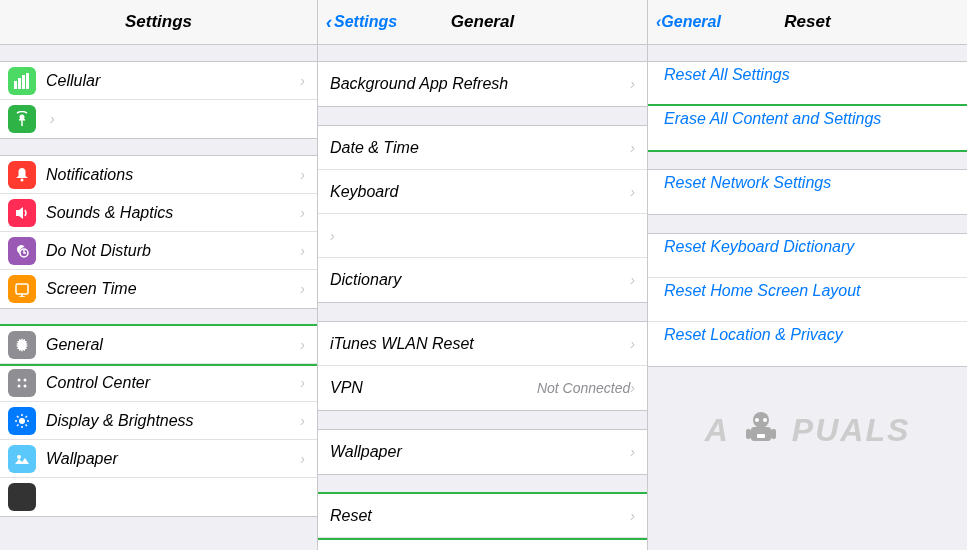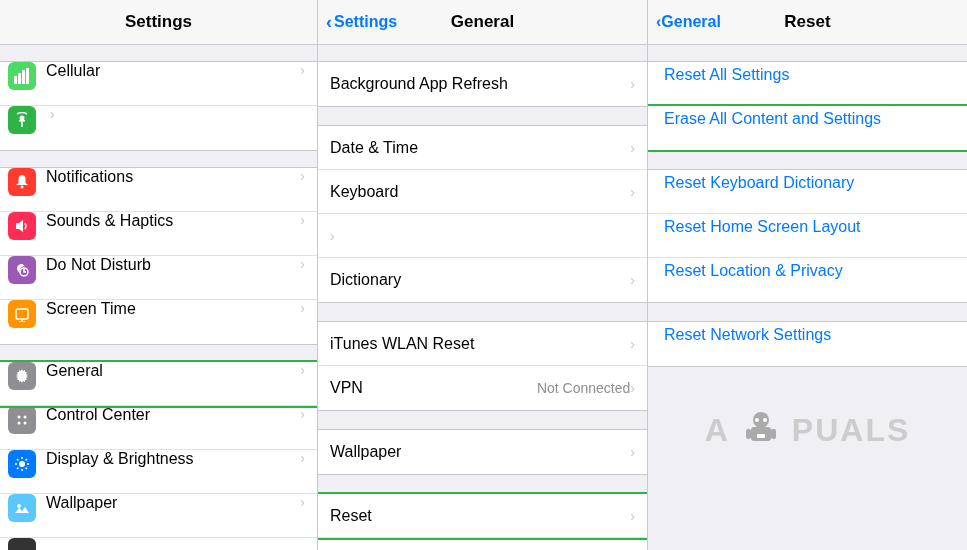--- a/index.html
+++ b/index.html
@@ -12,20 +12,21 @@
       display: flex;
       flex-direction: column;
     }
 
     .app-container {
       display: flex;
       flex-direction: row;
       width: 967px;
       height: 550px;
       overflow: hidden;
+      font-style: italic;
     }
 
     
     .left-panel {
       width: 318px;
       height: 550px;
       background: #efeff4;
       border-right: 1px solid #c8c7cc;
       display: flex;
       flex-direction: column;
@@ -54,22 +55,23 @@
 
     .settings-group-bg {
       background: #fff;
       border-top: 1px solid #c8c7cc;
       border-bottom: 1px solid #c8c7cc;
       margin-bottom: 16px;
     }
 
     .settings-item {
       display: flex;
+      align-items: center;
       padding: 0 12px 0 8px;
-      height: 44px;
+      height: 38px;
       background: #fff;
       border-bottom: 1px solid #e0e0e5;
       cursor: pointer;
       position: relative;
     }
 
     .settings-item:last-child {
       border-bottom: none;
     }
 
@@ -522,33 +524,33 @@
         <div class="right-item">
           <span class="right-item-label">Reset All Settings</span>
         </div>
         <div class="right-item highlighted">
           <span class="right-item-label">Erase All Content and Settings</span>
         </div>
       </div>
 
       <div class="right-group">
         <div class="right-item">
+          <span class="right-item-label">Reset Network Settings</span>
+        </div>
+      </div>
+
+      <div class="right-group">
+        <div class="right-item">
           <span class="right-item-label">Reset Keyboard Dictionary</span>
         </div>
         <div class="right-item">
           <span class="right-item-label">Reset Home Screen Layout</span>
         </div>
         <div class="right-item">
           <span class="right-item-label">Reset Location &amp; Privacy</span>
-        </div>
-      </div>
-
-      <div class="right-group">
-        <div class="right-item">
-          <span class="right-item-label">Reset Network Settings</span>
         </div>
       </div>
 
       <div class="watermark-area">
         <div class="watermark-text">
           <span style="color:#ccc;font-size:32px;font-weight:bold;">A</span>
 
           <svg class="watermark-icon" viewBox="0 0 50 50" fill="none">
             <circle cx="25" cy="15" r="8" fill="#aaa"></circle>
             <rect x="15" y="22" width="20" height="14" rx="3" fill="#aaa"></rect>

